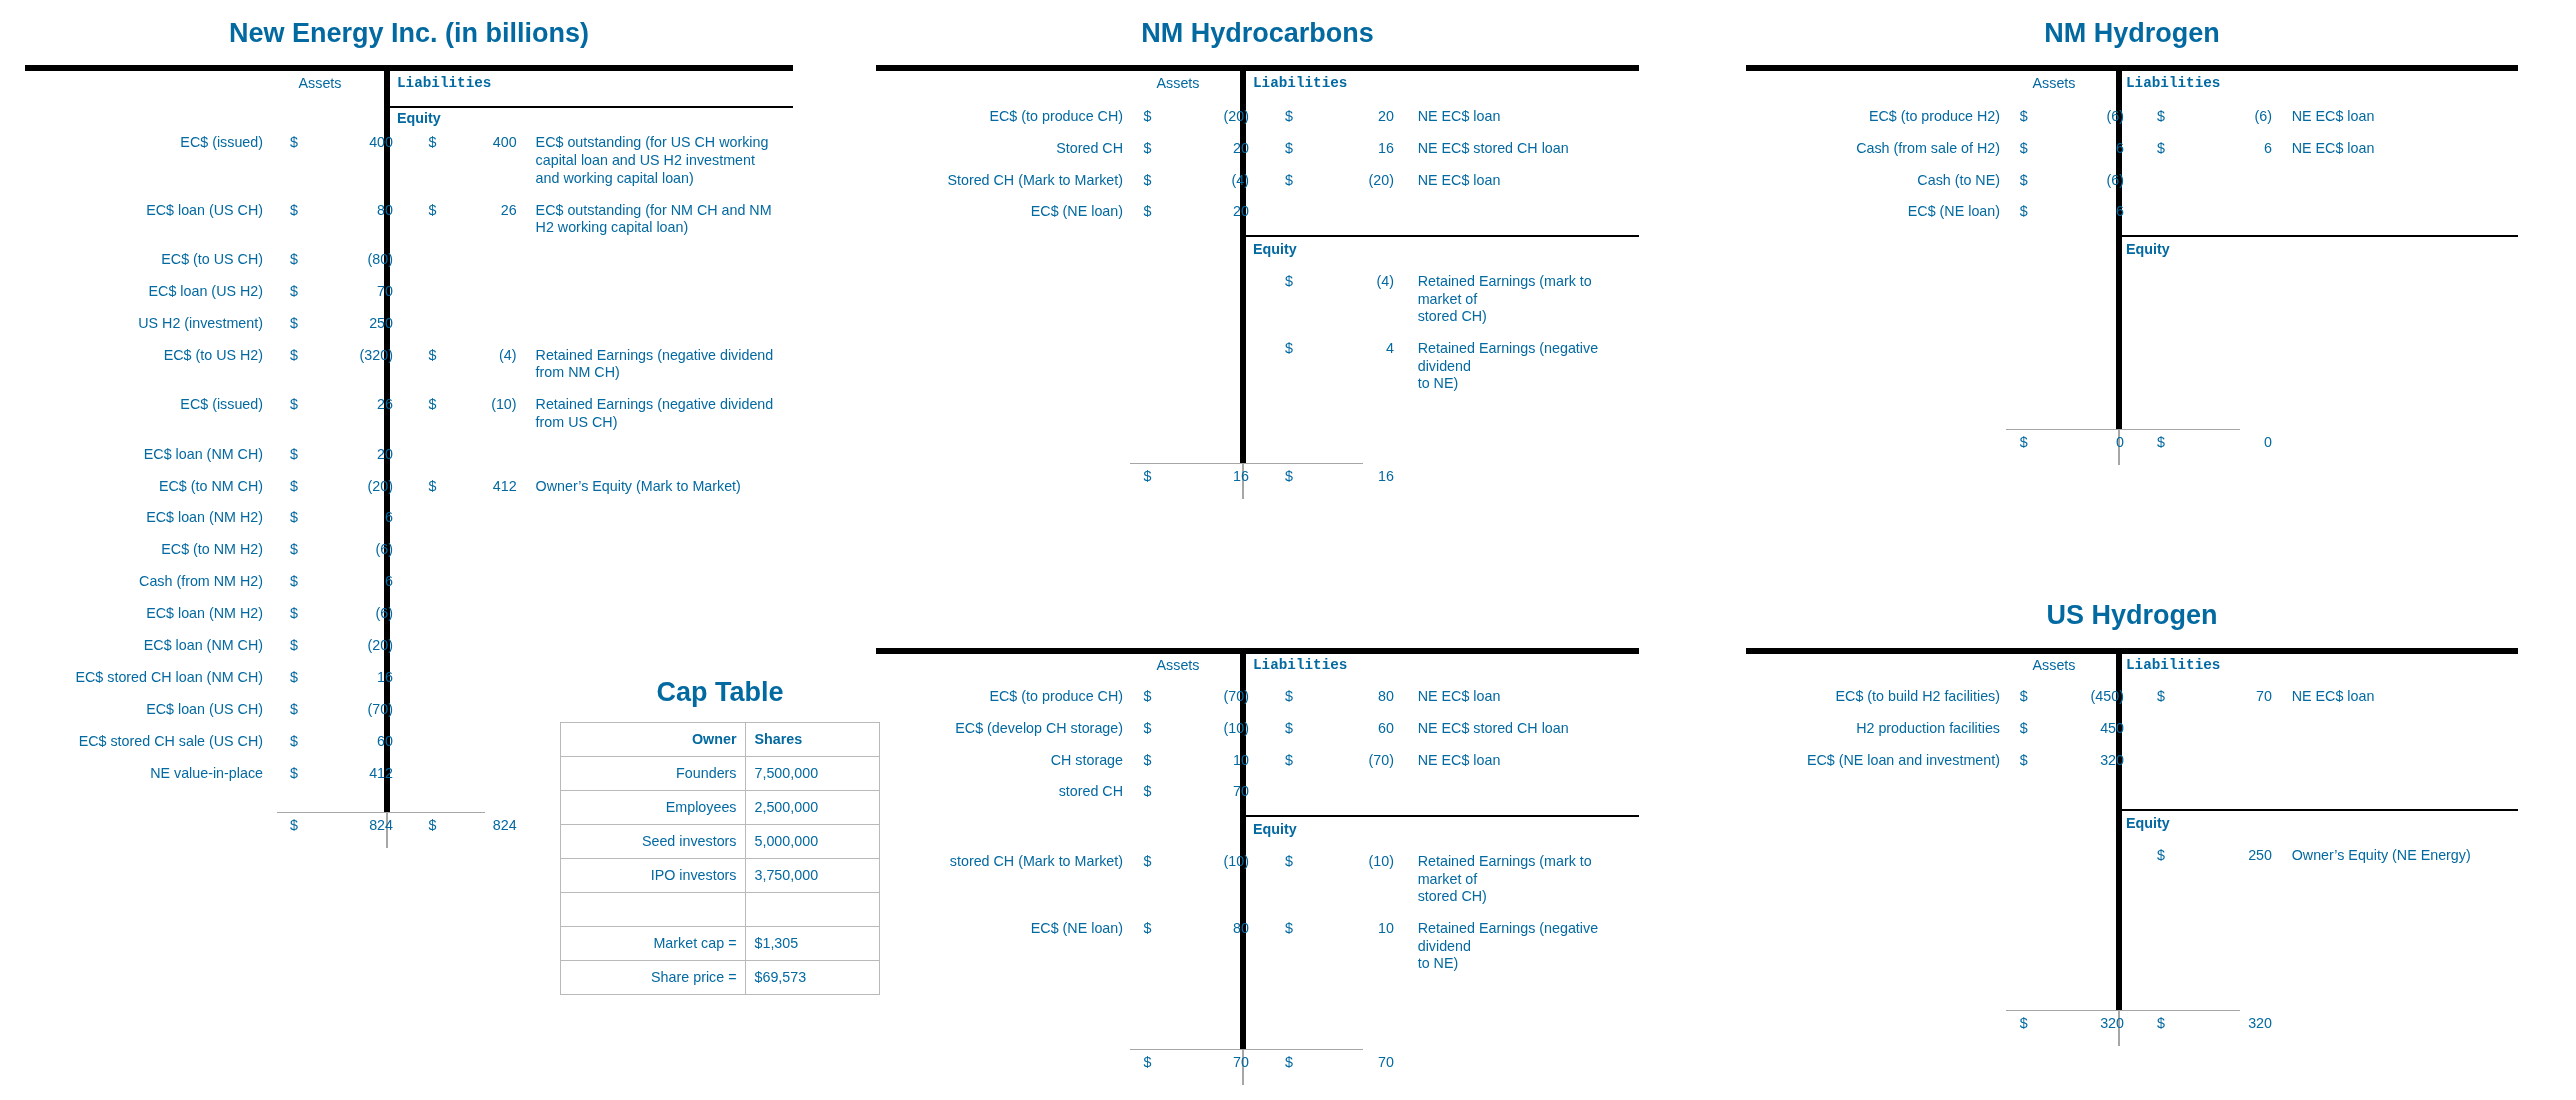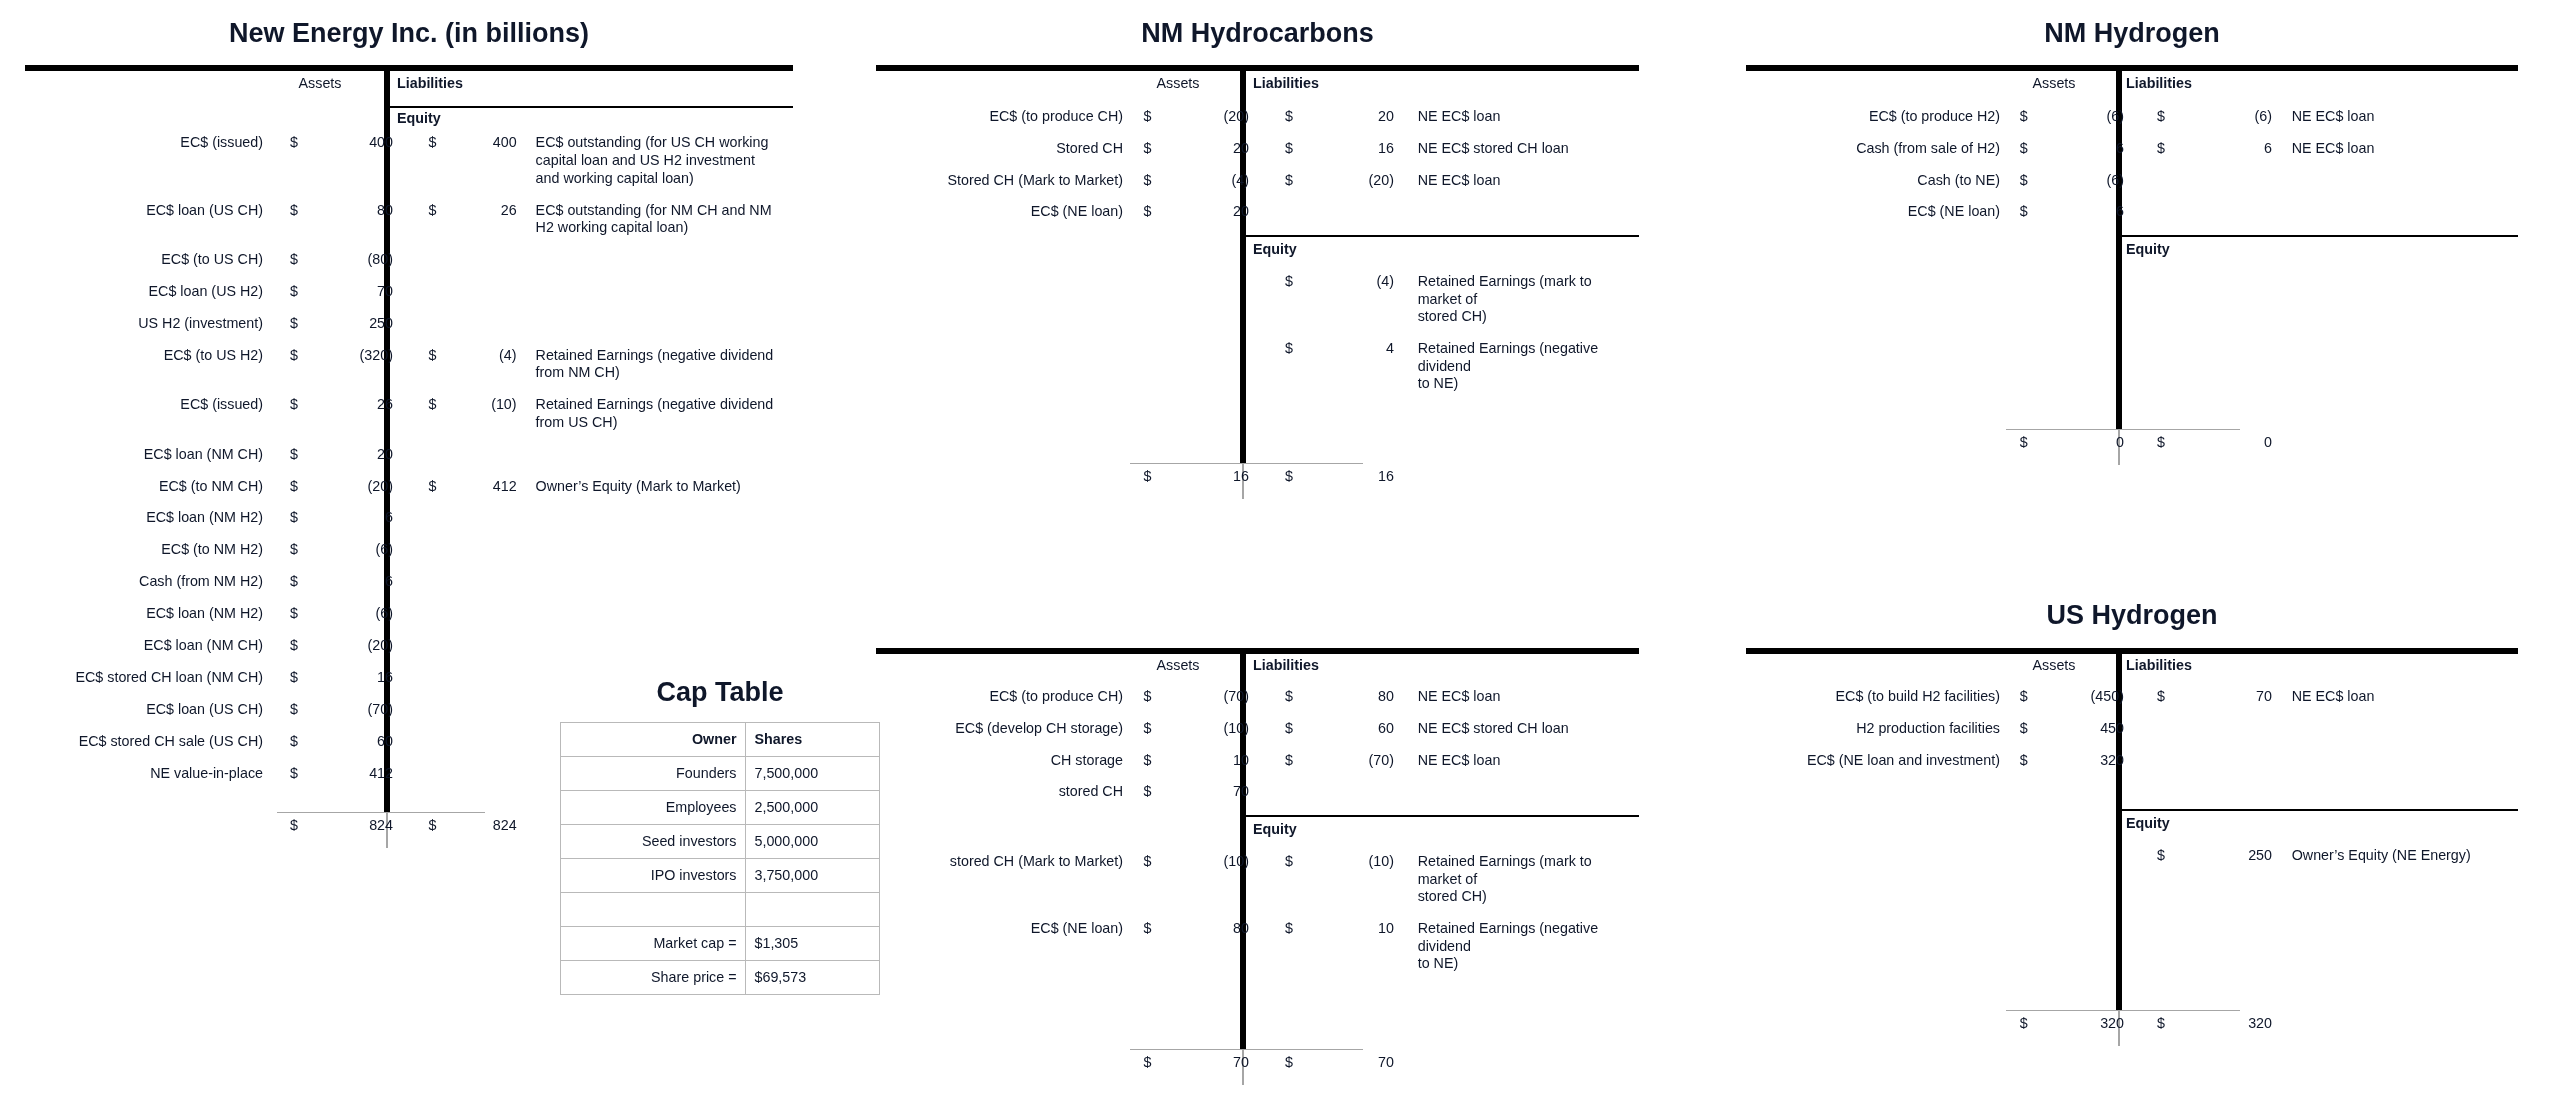--- a/index.html
+++ b/index.html
@@ -1,26 +1,26 @@
 <!DOCTYPE html>
 <html style="font-size:10.4px"><head>
 <meta charset="utf-8">
 <style>
   html,body{margin:0;padding:0;background:#fff;}
   #page{position:relative;width:2576px;height:1101px;background:#ffffff;overflow:hidden;
-        font-family:"Liberation Sans","DejaVu Sans",sans-serif;color:#0f172a;font-size:14.3px;line-height:17.6px;}
+        font-family:"Liberation Sans","DejaVu Sans",sans-serif;color:#0369a1;font-size:14.3px;line-height:17.6px;}
 
   .acct{position:absolute;top:0;height:1101px;}
   .acct-title{position:absolute;left:0;top:var(--title-top);width:100%;text-align:center;
               font-size:27px;line-height:33px;font-weight:bold;white-space:nowrap;}
   .topline{position:absolute;left:0;top:var(--rule-y);width:100%;height:5.9px;background:#000;}
   .divider{position:absolute;left:calc(var(--div-c) - 3.3px);top:var(--div-top);width:6.5px;height:var(--div-h);background:#000;}
   .hdr-assets{position:absolute;top:var(--hdr-y);left:var(--assets-l);width:var(--assets-w);
               text-align:center;font-weight:normal;}
-  .hdr-liab{position:absolute;top:var(--hdr-y);left:var(--liab-l);font-weight:bold;}
+  .hdr-liab{position:absolute;top:var(--hdr-y);left:var(--liab-l);font-weight:bold;font-family:Liberation Mono, monospace;}
   .rows{position:absolute;left:0;top:var(--flow-y);width:100%;}
   .repeat > .row{margin-bottom:14.3px;}
   .repeat.pre > .row:first-child{margin-top:var(--pre-mt);}
   .row{display:grid;grid-template-columns:var(--label-w) var(--d1-w) var(--v1-w) var(--gap-w) var(--d2-w) var(--v2-w) 1fr;gap:8px;}
   .c-label{text-align:right;}
   .c-d1{padding-left:var(--d1-pl);}
   .c-v1{text-align:right;}
   .c-d2{padding-left:var(--d2-pl);}
   .c-v2{text-align:right;}
   .c-desc{padding-left:var(--desc-pl);white-space:pre-line;}

